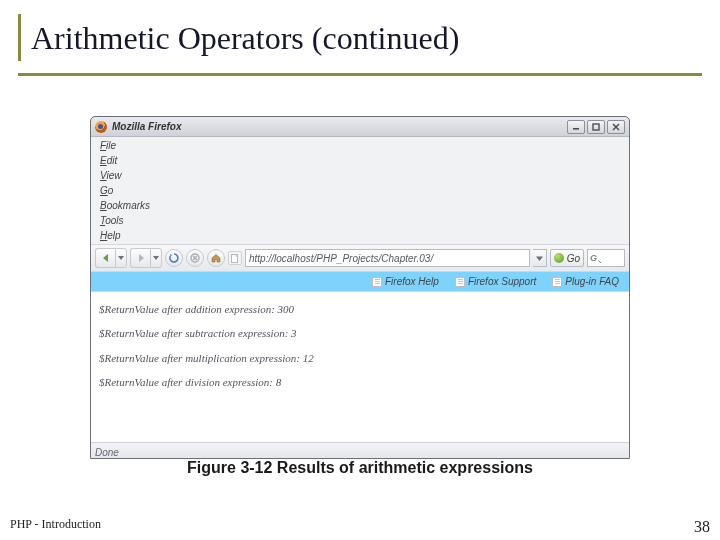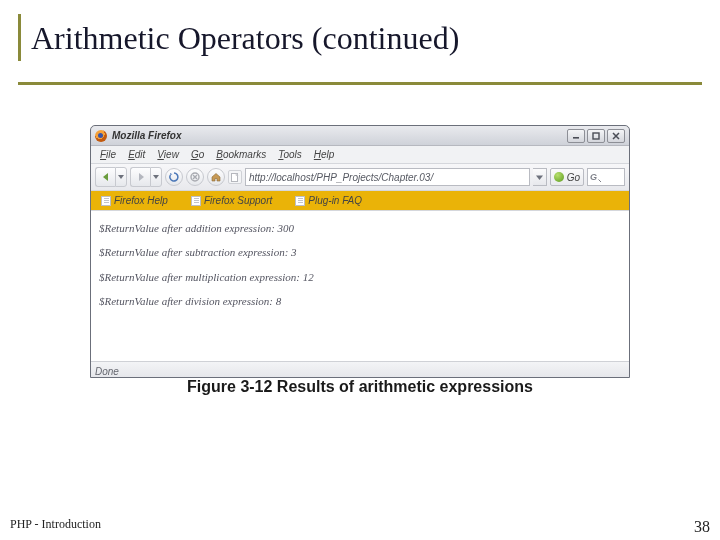--- a/index.html
+++ b/index.html
@@ -13,21 +13,21 @@
   }
   .slide {
     width: 720px;
     height: 540px;
     position: relative;
     padding: 14px 18px 0 18px;
   }
   .title-wrap {
     border-left: 3px solid #8a8a3a;
     padding: 6px 0 4px 10px;
-    margin-bottom: 21px;
+    margin-bottom: 12px;
   }
   .title {
     font-size: 32px;
     color: #16172b;
     font-weight: 400;
   }
   .title-underline {
     border-bottom: 3px solid #8a8a3a;
     margin-top: 2px;
   }
@@ -73,20 +73,21 @@
     border-radius: 2px;
     background: linear-gradient(#f4f5f7,#d4d6dc);
     display:flex; align-items:center; justify-content:center;
     font-size: 9px; color:#434650;
   }
   .menubar {
     display:flex; gap:2px;
     padding: 2px 4px;
     background:#f1f2f4;
     border-bottom:1px solid #d5d7dc;
+    flex-direction:column;
   }
   .menu-item { padding:1px 5px; }
   .menu-item .ul { text-decoration: underline; }
   .toolbar {
     display:flex; align-items:center; gap:3px;
     padding:3px 4px;
     background: linear-gradient(#f7f7f9,#e8e9ed);
     border-bottom:1px solid #d5d7dc;
   }
   .tbtn {
@@ -120,24 +121,25 @@
     border-radius:2px;
   }
   .go-circle{ width:10px; height:10px; border-radius:50%; background:radial-gradient(circle at 35% 30%, #b8e06e, #5c9a1e);}
   .search {
     width:38px; height:18px;
     border:1px solid #b9bbc2;
     background:#fff;
     display:flex; align-items:center; padding:0 2px;
   }
   .bookbar {
-    display:flex; gap:11px;
+    display:flex; gap:4px;
     padding:2px 4px;
-    background:#eab308;
+    background:#7dd3fc;
     border-bottom:1px solid #d5d7dc;
+    justify-content:flex-end;
   }
   .bk {
     display:flex; align-items:center; gap:3px;
     padding:1px 5px;
     border:1px solid transparent;
   }
   .bk-icon{ width:10px; height:10px; border:1px solid #bcbec4; background:#fff; position:relative;}
   .bk-icon::before{content:""; position:absolute; left:2px; top:1px; width:5px; height:1px; background:#c1c3c8; box-shadow:0 2px 0 #c1c3c8, 0 4px 0 #c1c3c8;}
   .content {
     padding:6px 8px 6px 8px;

